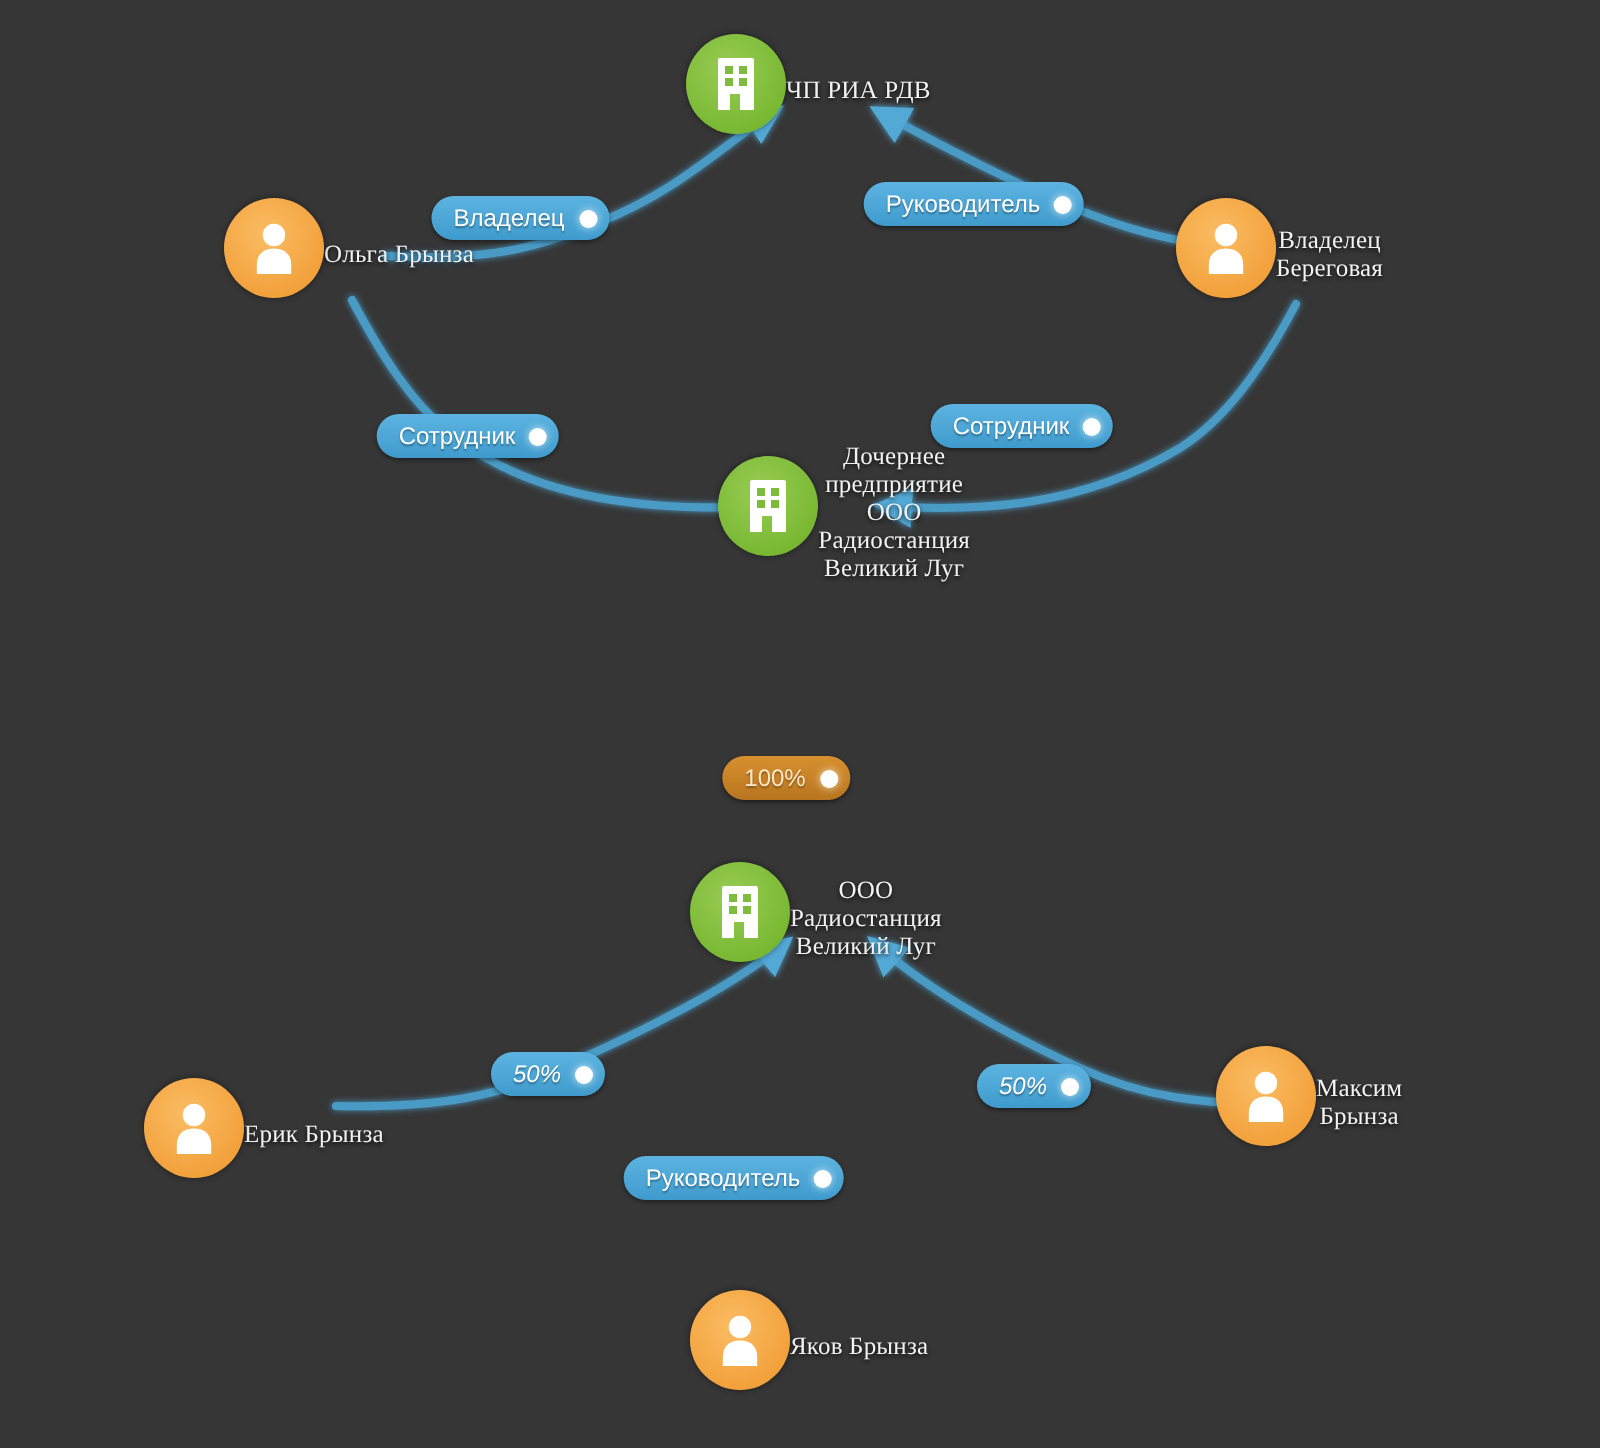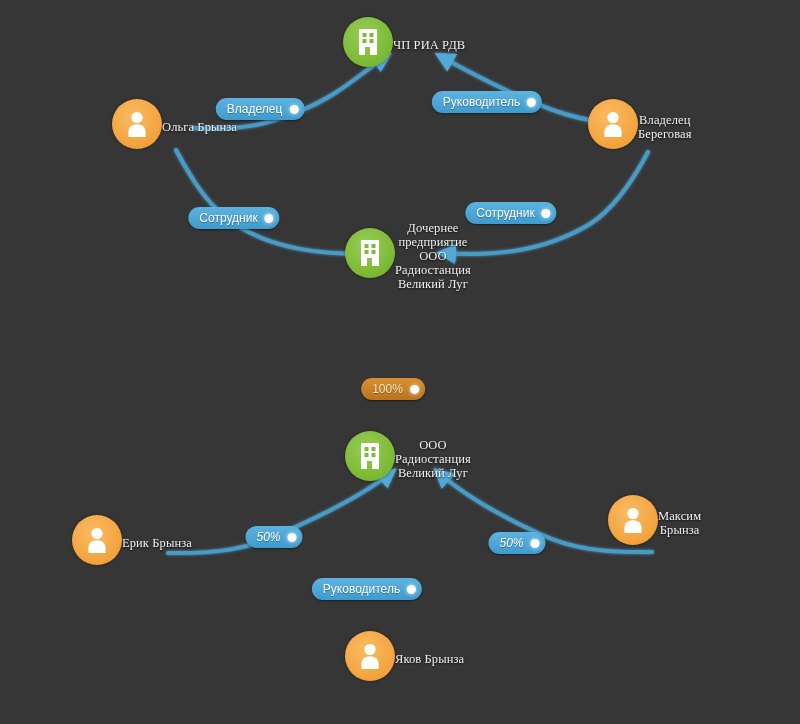--- a/index.html
+++ b/index.html
@@ -168,21 +168,21 @@
       <div class="node" style="left: 658px; top: 124px;">
         <div class="node-circle person">
           <svg width="26" height="28" viewBox="0 0 26 28">
             <circle cx="13" cy="7.5" r="5.6" fill="#ffffff"></circle>
             <path d="M13 14.2 c-6 0-8.6 3.6-8.6 8.2 V27 h17.2 v-4.6 c0-4.6-2.6-8.2-8.6-8.2 z" fill="#ffffff"></path>
           </svg>
         </div>
         <div class="node-label">Владелец
 Береговая</div>
       </div>
-      <div class="node" style="left: 415px; top: 253px;">
+      <div class="node" style="left: 415px; top: 253px; justify-content: flex-end;">
         <div class="node-circle company">
           <svg width="26" height="28" viewBox="0 0 26 28">
             <path d="M5 1 h16 a1 1 0 0 1 1 1 v25 h-7 v-8 h-5 v8 H4 V2 a1 1 0 0 1 1 -1 z" fill="#ffffff"></path>
             <rect x="7.5" y="5" width="4" height="4" fill="#7fbc3d"></rect>
             <rect x="14.5" y="5" width="4" height="4" fill="#7fbc3d"></rect>
             <rect x="7.5" y="11" width="4" height="4" fill="#7fbc3d"></rect>
             <rect x="14.5" y="11" width="4" height="4" fill="#7fbc3d"></rect>
           </svg>
         </div>
         <div class="node-label">Дочернее
@@ -198,40 +198,40 @@
             <rect x="7.5" y="5" width="4" height="4" fill="#7fbc3d"></rect>
             <rect x="14.5" y="5" width="4" height="4" fill="#7fbc3d"></rect>
             <rect x="7.5" y="11" width="4" height="4" fill="#7fbc3d"></rect>
             <rect x="14.5" y="11" width="4" height="4" fill="#7fbc3d"></rect>
           </svg>
         </div>
         <div class="node-label">ООО
 Радиостанция
 Великий Луг</div>
       </div>
-      <div class="node" style="left: 142px; top: 540px; align-items: center;">
+      <div class="node" style="left: 142px; top: 564px; align-items: center;">
         <div class="node-circle person">
           <svg width="26" height="28" viewBox="0 0 26 28">
             <circle cx="13" cy="7.5" r="5.6" fill="#ffffff"></circle>
             <path d="M13 14.2 c-6 0-8.6 3.6-8.6 8.2 V27 h17.2 v-4.6 c0-4.6-2.6-8.2-8.6-8.2 z" fill="#ffffff"></path>
           </svg>
         </div>
         <div class="node-label">Ерик Брынза</div>
       </div>
-      <div class="node" style="left: 678px; top: 520px; align-items: center;">
+      <div class="node" style="left: 678px; top: 548px; align-items: center;">
         <div class="node-circle person">
           <svg width="26" height="28" viewBox="0 0 26 28">
             <circle cx="13" cy="7.5" r="5.6" fill="#ffffff"></circle>
             <path d="M13 14.2 c-6 0-8.6 3.6-8.6 8.2 V27 h17.2 v-4.6 c0-4.6-2.6-8.2-8.6-8.2 z" fill="#ffffff"></path>
           </svg>
         </div>
         <div class="node-label">Максим
 Брынза</div>
       </div>
-      <div class="node" style="left: 415px; top: 656px;">
+      <div class="node" style="left: 415px; top: 670px;">
         <div class="node-circle person">
           <svg width="26" height="28" viewBox="0 0 26 28">
             <circle cx="13" cy="7.5" r="5.6" fill="#ffffff"></circle>
             <path d="M13 14.2 c-6 0-8.6 3.6-8.6 8.2 V27 h17.2 v-4.6 c0-4.6-2.6-8.2-8.6-8.2 z" fill="#ffffff"></path>
           </svg>
         </div>
         <div class="node-label">Яков Брынза</div>
       </div>
     </div>
   <div id="badges-layer">

